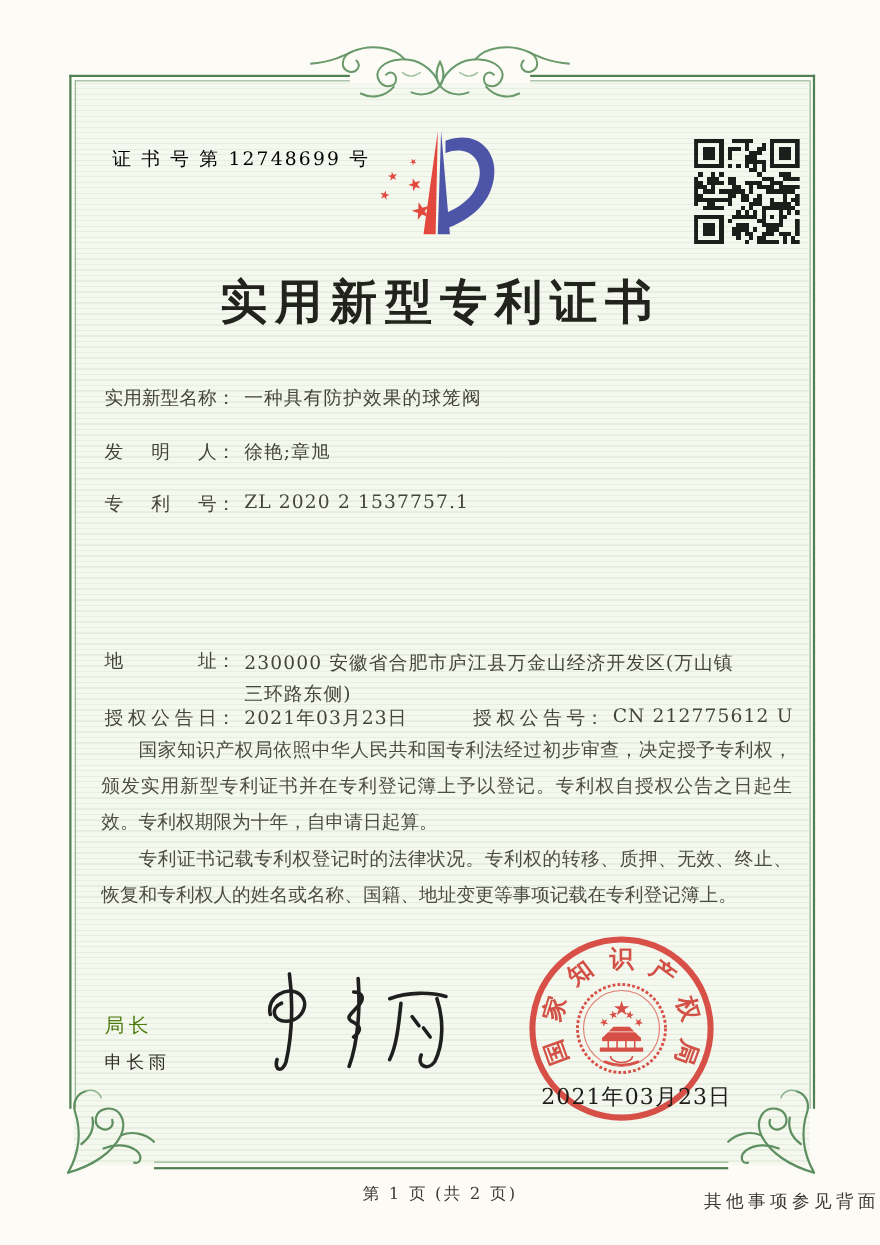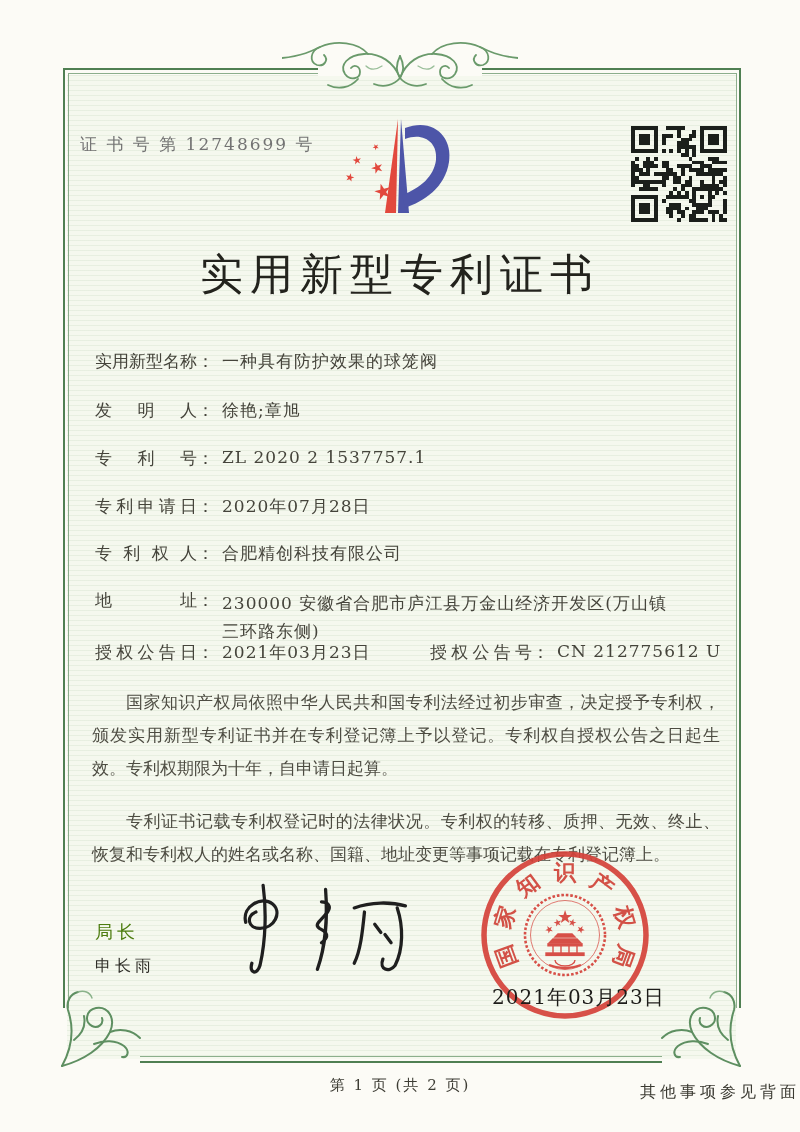--- a/index.html
+++ b/index.html
@@ -11,39 +11,39 @@
   .bline { position:absolute; background:#4f7f52; }
   .bline-thin { position:absolute; background:#8cae8c; }
   .tint { position:absolute; left:67px; top:75px; width:669px; height:984px;
           background-color:#f5f8ee;
           background-image:repeating-linear-gradient(180deg, rgba(140,178,132,.13) 0 1px, transparent 1px 5px); }
 
   .orn-patch { position:absolute; left:318px; top:62px; width:164px; height:14px; background:#fcfbf6; }
   .ornament { position:absolute; }
 
   
-  .cert-no { position:absolute; left:80px; top:133px; font-size:17px; letter-spacing:2px; color:#737373; }
+  .cert-no { position:absolute; left:102px; top:133px; font-size:17px; letter-spacing:2px; color:#000000; }
   .logo { position:absolute; left:338px; top:111px; }
   .qr { position:absolute; left:631px; top:126px; }
 
   .title { position:absolute; left:0; right:0; top:246px; text-align:center;
-           font-size:43px; letter-spacing:7px; color:#23231d; font-weight:400; }
+           font-size:43px; letter-spacing:7px; color:#23231d; font-weight:700; }
 
   
   .row { position:absolute; left:95px; font-size:17px; color:#45443b; white-space:nowrap; }
   .flabel { display:inline-block; width:102px; text-align:justify; text-align-last:justify; vertical-align:top; }
   .colon { display:inline-block; margin-right:8px; vertical-align:top; }
   .fvalue { display:inline-block; vertical-align:top; letter-spacing:1px; }
   .fvalue-wrap { white-space:normal; width:462px; line-height:28px; }
   .row-grant .pair2 { position:absolute; left:290px; top:0;margin-left:45px; }
 
   
   .paras { position:absolute; left:92px; top:666px; width:628px; font-size:17px;
            line-height:33px; color:#4d4c42; text-align:justify; }
-  .paras p { text-indent:2em;margin-top:20px; }
+  .paras p { text-indent:2em; }
 
   
   .sig-title { position:absolute; left:95px; top:920px; font-size:18px; letter-spacing:4px; color:#4d7c0f; }
   .sig-name  { position:absolute; left:95px; top:956px; font-size:16px; letter-spacing:4px; color:#2e2d27; }
   .signature { position:absolute; left:215px; top:878px; }
 
   .seal { position:absolute; left:477px; top:847px; }
   .seal-date { position:absolute; left:492px; top:984px; font-size:20px; letter-spacing:1px;
                color:#1d1c19; z-index:5; white-space:nowrap; }
   .ring-char { font-size:22px; font-weight:700; fill:rgba(206,57,46,.95); font-family:"DejaVu Serif",serif; }
@@ -447,26 +447,20 @@
 
   <div class="row" style="top:350px">
     <span class="flabel">实用新型名称</span><span class="colon">：</span><span class="fvalue">一种具有防护效果的球笼阀</span>
   </div>
   <div class="row" style="top:399px">
     <span class="flabel">发明人</span><span class="colon">：</span><span class="fvalue">徐艳;章旭</span>
   </div>
   <div class="row" style="top:447px">
     <span class="flabel">专利号</span><span class="colon">：</span><span class="fvalue">ZL 2020 2 1537757.1</span>
   </div>
-  <div class="row" style="top:495px">
-    <span class="flabel">专利申请日</span><span class="colon">：</span><span class="fvalue">2020年07月28日</span>
-  </div>
-  <div class="row" style="top:542px">
-    <span class="flabel">专利权人</span><span class="colon">：</span><span class="fvalue">合肥精创科技有限公司</span>
-  </div>
   <div class="row" style="top:589px">
     <span class="flabel">地址</span><span class="colon">：</span><span class="fvalue fvalue-wrap">230000 安徽省合肥市庐江县万金山经济开发区(万山镇三环路东侧)</span>
   </div>
   <div class="row row-grant" style="top:641px">
     <span class="flabel">授权公告日</span><span class="colon">：</span><span class="fvalue">2021年03月23日</span>
     <span class="pair2">
       <span class="flabel">授权公告号</span><span class="colon">：</span><span class="fvalue">CN 212775612 U</span>
     </span>
   </div>
 

